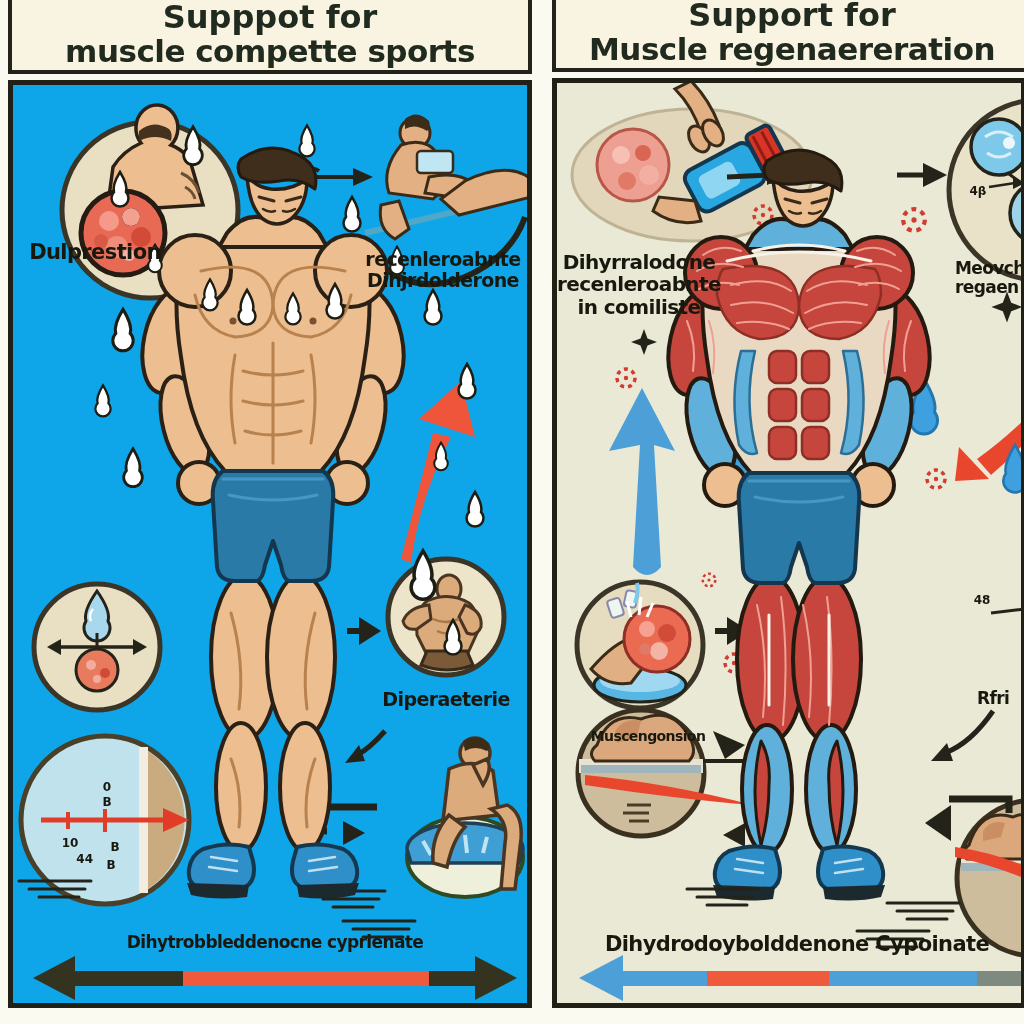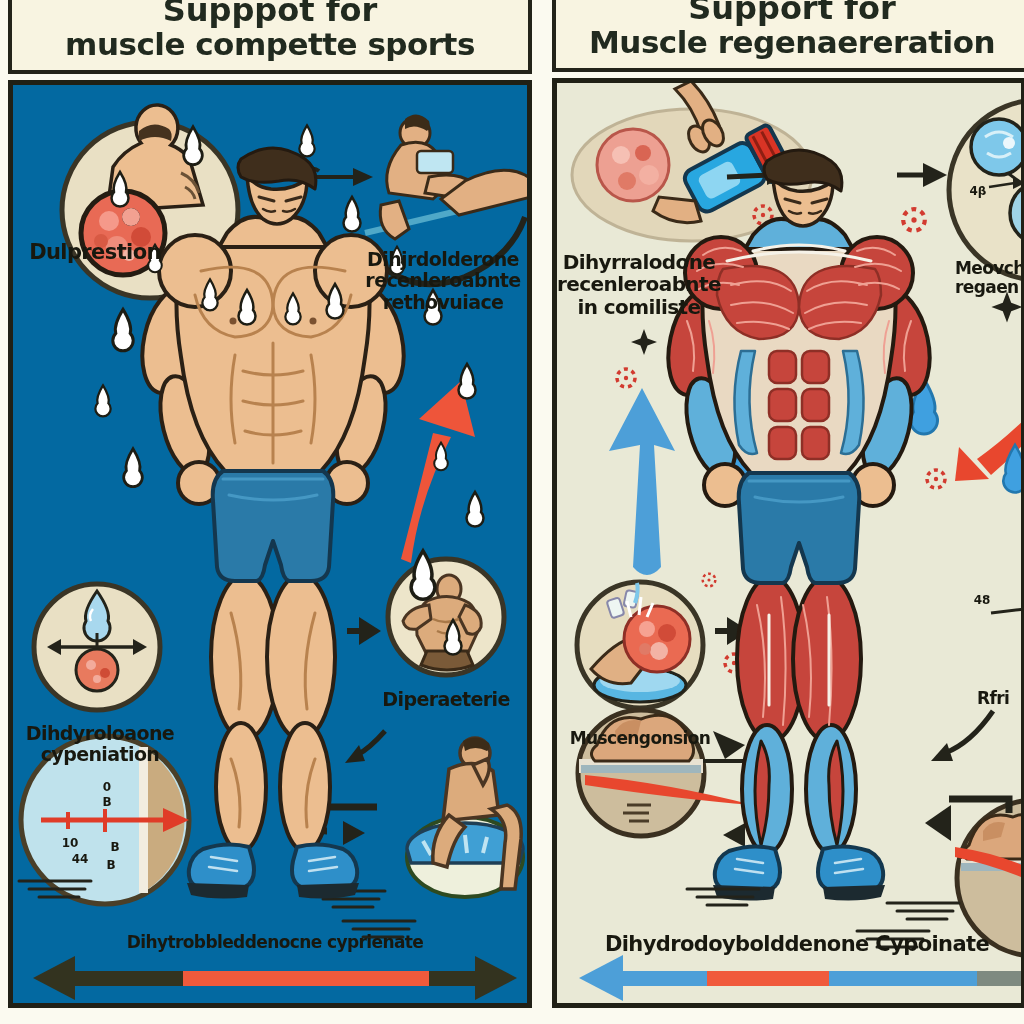--- a/index.html
+++ b/index.html
@@ -1,27 +1,27 @@
 <!DOCTYPE html>
 <html><head>
 <meta charset="utf-8">
 <style>
   html,body{margin:0;padding:0;background:#fbfaf0;}
   .canvas{position:relative;width:1024px;height:1024px;overflow:hidden;background:#fbfaf0;
           font-family:"DejaVu Sans",sans-serif;}
   .panel{position:absolute;overflow:hidden;border:5px solid #202016;box-sizing:border-box;}
-  #panel-left{left:8px;top:80px;width:524px;height:928px;background:#0369a1;}
+  #panel-left{left:8px;top:80px;width:524px;height:928px;background:#0ea5e9;}
   #panel-right{left:552px;top:78px;width:474px;height:930px;background:#e9e9d6;}
   .hdr{position:absolute;background:#f8f4e1;border:4px solid #23231a;box-sizing:border-box;
        display:flex;flex-direction:column;justify-content:flex-end;align-items:center;
        font-weight:700;color:#212a1f;text-align:center;}
   #hdr-left{left:8px;top:-44px;width:524px;height:118px;}
   #hdr-right{left:552px;top:-44px;width:480px;height:116px;}
   .hdr .l1{font-size:32px;line-height:34px;}
-  .hdr .l2{font-size:31px;line-height:34px;padding-bottom:9px;letter-spacing:-0.5px;}
+  .hdr .l2{font-size:31px;line-height:34px;padding-bottom:2px;letter-spacing:-0.5px;}
   .lbl{position:absolute;font-weight:700;color:#18180f;text-align:center;line-height:1.12;
        letter-spacing:-0.6px;margin-top:8px;}
   .panel svg{position:absolute;left:0;top:0;}
   .tiny{font-size:12px;letter-spacing:0;}
 </style>
 </head>
 <body>
 
 <div class="canvas">
 
@@ -222,35 +222,30 @@
       <g>
         <rect x="58" y="886" width="408" height="15" fill="#33331f"></rect>
         <polygon points="20,893 62,871 62,915" fill="#33331f"></polygon>
         <polygon points="504,893 462,871 462,915" fill="#33331f"></polygon>
         <rect x="170" y="886" width="246" height="15" fill="#f05a3c"></rect>
       </g>
     </svg>
 
     <div class="lbl" style="left:0;top:148px;width:164px;font-size:21px;">Dulprestion</div>
     <div class="lbl" style="left:330px;top:156px;width:200px;font-size:19px;">
+      <div>recenleroabnte</div>
       <div>Dihjrdolderone</div>
-      <div>recenleroabnte</div>
-      <div>rethovuiace</div>
-    </div>
-    <div class="lbl" style="left:2px;top:630px;width:170px;font-size:19px;">
-      <div>Dihdyroloaone</div>
-      <div>cypeniation</div>
     </div>
     <div class="lbl" style="left:343px;top:596px;width:180px;font-size:19px;">Diperaeterie</div>
     <div class="lbl" style="left:20px;top:840px;width:484px;font-size:17px;">Dihytrobbleddenocne cyprienate</div>
 
     <div class="lbl tiny" style="left:84px;top:688px;width:20px;">0</div>
     <div class="lbl tiny" style="left:84px;top:703px;width:20px;">B</div>
     <div class="lbl tiny" style="left:44px;top:744px;width:26px;">10</div>
-    <div class="lbl tiny" style="left:54px;top:760px;width:26px;">44</div>
+    <div class="lbl tiny" style="left:54px;top:760px;width:26px;text-align:right;">44</div>
     <div class="lbl tiny" style="left:92px;top:748px;width:20px;">B</div>
     <div class="lbl tiny" style="left:88px;top:766px;width:20px;">B</div>
   </div>
 
   <div id="panel-right" class="panel">
     <svg width="474" height="930" viewBox="0 0 474 930">
       <defs>
         <g id="bdrop">
           <path d="M0,-14 Q9,1 7,8 A9,9 0 1 1 -7,8 Q-9,1 0,-14 Z" fill="#3fa0e0" stroke="#2277ae" stroke-width="2"></path>
         </g>
@@ -464,21 +459,21 @@
     <div class="lbl" style="left:-8px;top:160px;width:180px;font-size:20px;">
       <div>Dihyrralodone</div>
       <div>recenleroabnte</div>
       <div>in comiliste</div>
     </div>
     <div class="lbl" style="left:398px;top:168px;width:110px;font-size:17px;text-align:left;">
       <div>Meovch</div>
       <div>regaen</div>
     </div>
     <div class="lbl tiny" style="left:404px;top:94px;width:34px;">4β</div>
-    <div class="lbl" style="left:2px;top:638px;width:162px;font-size:17px;">Muscengonsion</div>
+    <div class="lbl" style="left:10px;top:638px;width:162px;font-size:14px;">Muscengonsion</div>
     <div class="lbl tiny" style="left:408px;top:503px;width:34px;">48</div>
     <div class="lbl" style="left:420px;top:598px;width:60px;font-size:17px;text-align:left;">Rfri</div>
     <div class="lbl" style="left:30px;top:842px;width:420px;font-size:21px;">Dihydrodoybolddenone Cypoinate</div>
   </div>
 
   <div id="hdr-left" class="hdr">
     <div class="l1">Supppot for</div>
     <div class="l2">muscle compette sports</div>
   </div>
   <div id="hdr-right" class="hdr">

